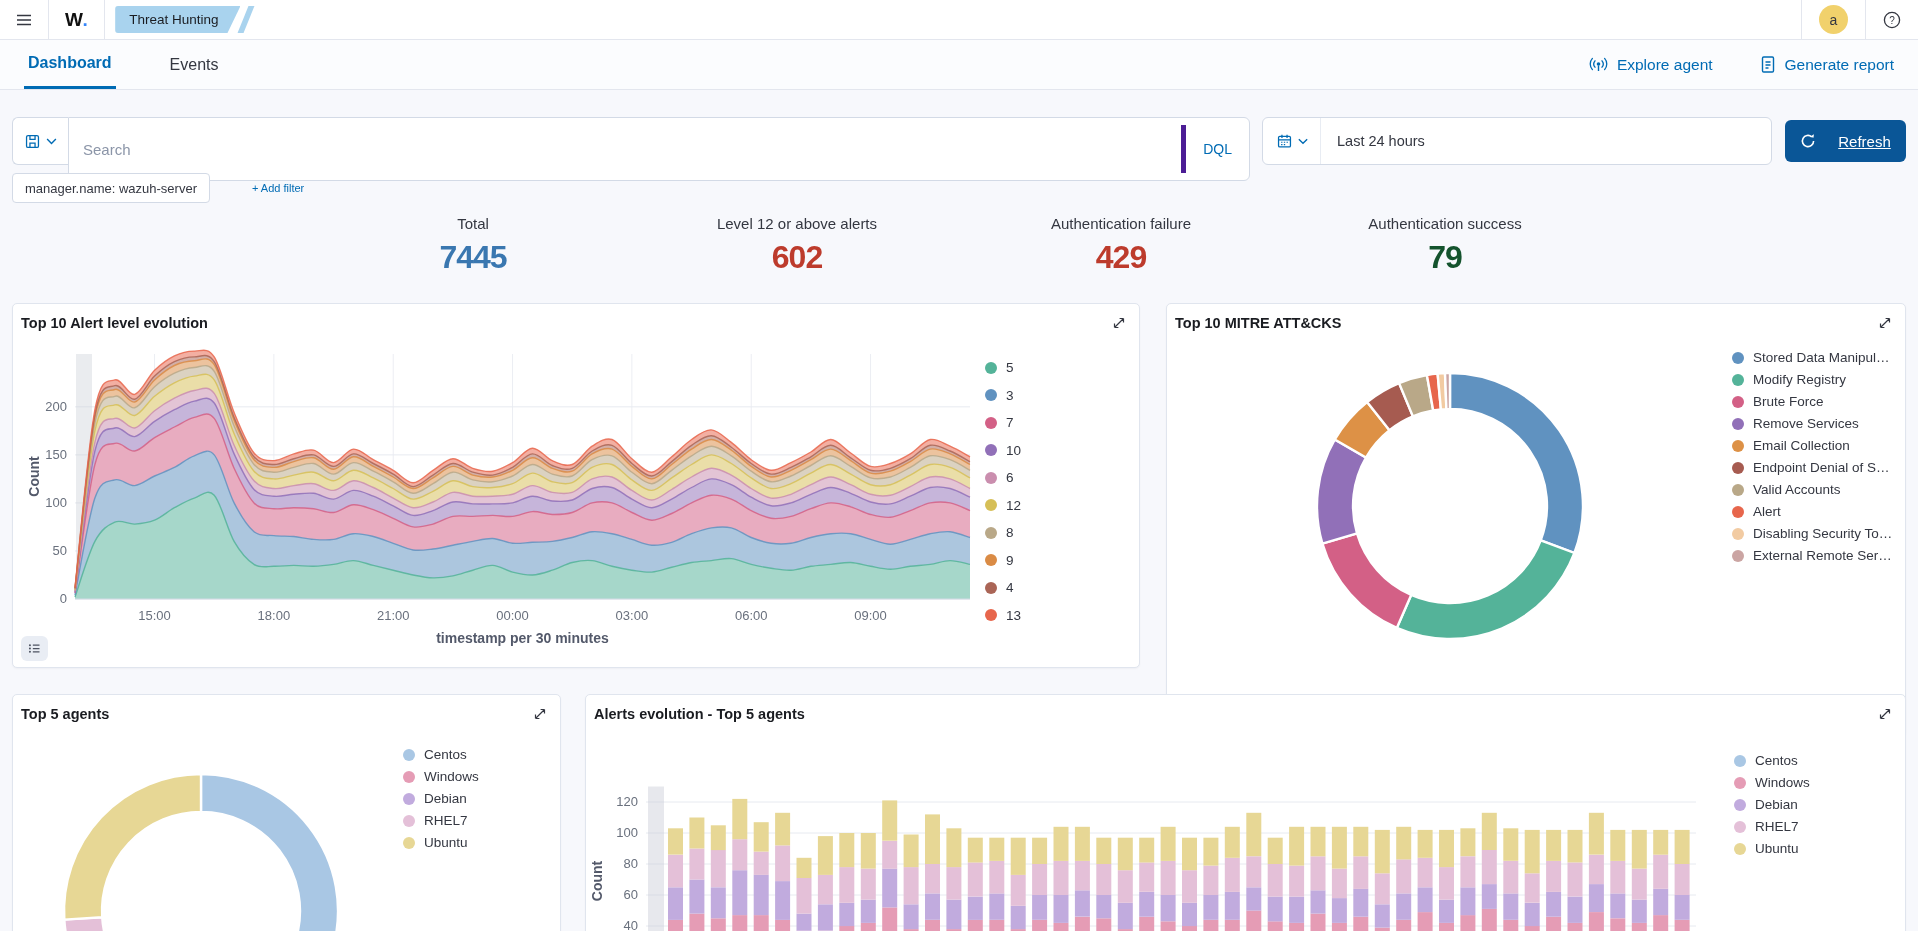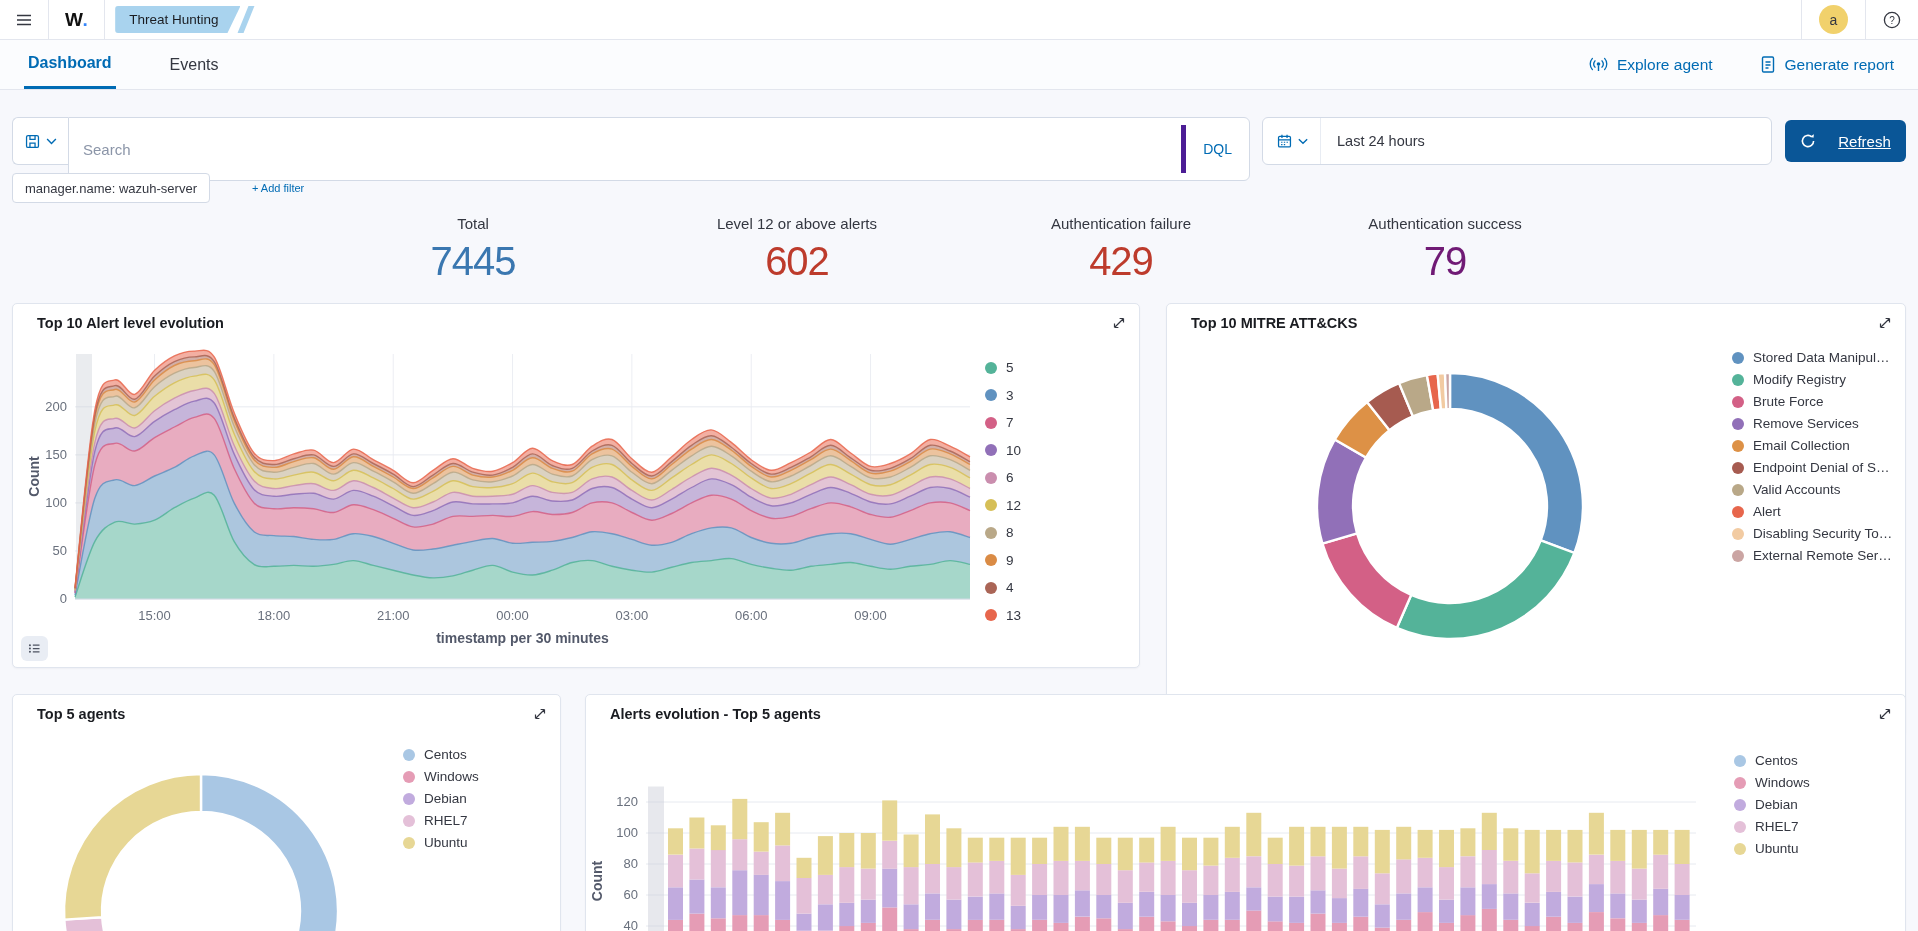--- a/index.html
+++ b/index.html
@@ -64,26 +64,26 @@
   
   .filter-row { position:absolute; top:173px; left:12px; display:flex; align-items:center; }
   .filter-chip { height:30px; background:#fff; border:1px solid #d3dae6; border-radius:4px;
                  font-size:13px; color:#343741; padding:0 12px; display:flex; align-items:center; cursor:pointer; }
   .add-filter { margin-left:42px; font-size:11px; color:#006BB4; background:none; border:none; cursor:pointer; }
 
   
   .stats-row { position:absolute; top:215px; left:311px; width:1296px; display:flex; }
   .stat { width:324px; text-align:center; }
   .stat-label { font-size:15px; color:#343741; }
-  .stat-value { font-size:40px; font-weight:400; letter-spacing:-1px; margin-top:7px; }
+  .stat-value { font-size:32px; font-weight:700; letter-spacing:-1px; margin-top:7px; }
 
   
   .card { position:absolute; background:#fff; border:1px solid #e0e5ee; border-radius:5px;
           box-shadow:0 1px 2px rgba(20,30,60,.04); }
-  .card-title { position:absolute; top:11px; left:24px; font-size:14.5px; font-weight:700; color:#1a1c21; }
+  .card-title { position:absolute; top:11px; left:8px; font-size:14.5px; font-weight:700; color:#1a1c21; }
   .expand-btn { position:absolute; top:8px; right:8px; width:24px; height:24px; background:none;
                 border:none; cursor:pointer; color:#343741; }
   .inspect-btn { position:absolute; left:8px; bottom:6px; width:27px; height:25px; background:#e9edf4;
                  border:none; border-radius:6px; display:flex; align-items:center; justify-content:center; cursor:pointer; }
   #card-area   { left:12px;  top:303px; width:1128px; height:365px; }
   #card-mitre  { left:1166px; top:303px; width:740px;  height:433px; }
   #card-agents { left:12px;  top:694px; width:549px;  height:470px; }
   #card-bars   { left:585px; top:694px; width:1321px; height:470px; }
 
   svg { font-family:"Liberation Sans", sans-serif; }
@@ -206,21 +206,21 @@
     <div class="stat">
       <div class="stat-label">Level 12 or above alerts</div>
       <div class="stat-value" style="color: rgb(189, 59, 44);">602</div>
     </div>
     <div class="stat">
       <div class="stat-label">Authentication failure</div>
       <div class="stat-value" style="color: rgb(189, 59, 44);">429</div>
     </div>
     <div class="stat">
       <div class="stat-label">Authentication success</div>
-      <div class="stat-value" style="color: #701a75;">79</div>
+      <div class="stat-value" style="color: #14532d;">79</div>
     </div>
   </div>
 
   <section class="card" id="card-area">
     <h3 class="card-title">Top 10 Alert level evolution</h3>
     <button class="expand-btn">
       <svg width="16" height="16" viewBox="0 0 16 16">
         <path d="M3.5 12.5l9-9M12.5 3.5H8.6M12.5 3.5v3.9M3.5 12.5h3.9M3.5 12.5V8.6" stroke="#343741" stroke-width="1.2" fill="none"></path>
       </svg>
     </button>

